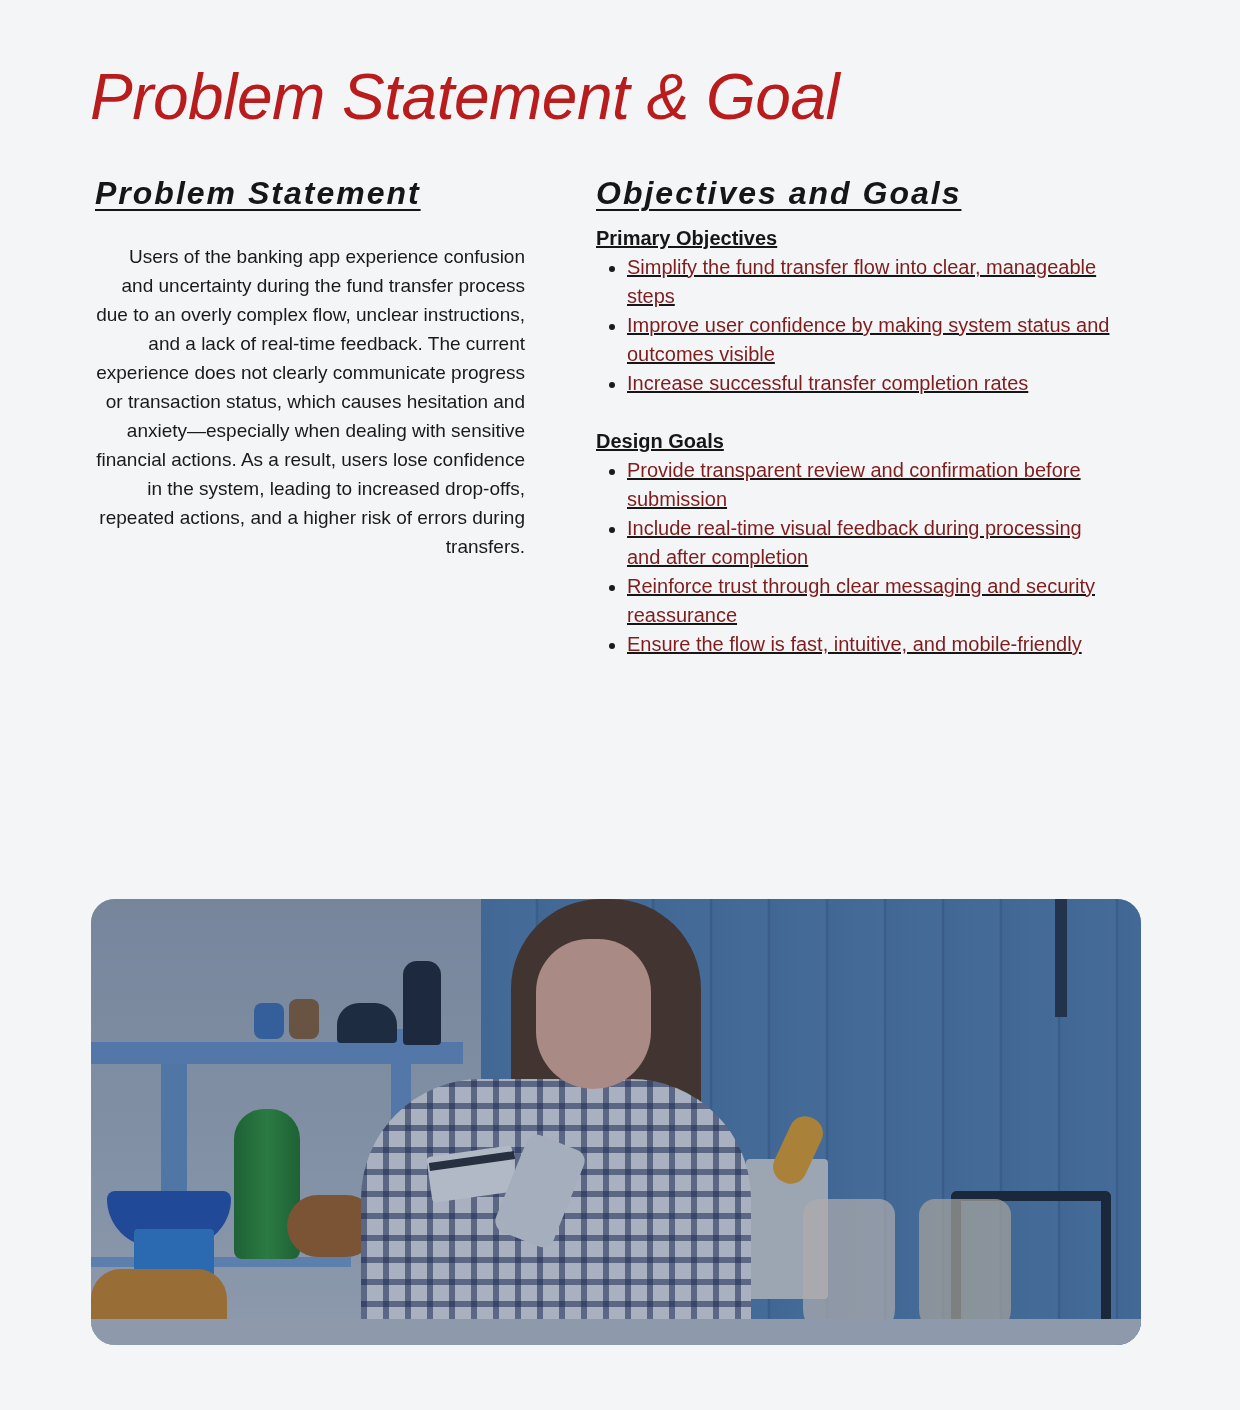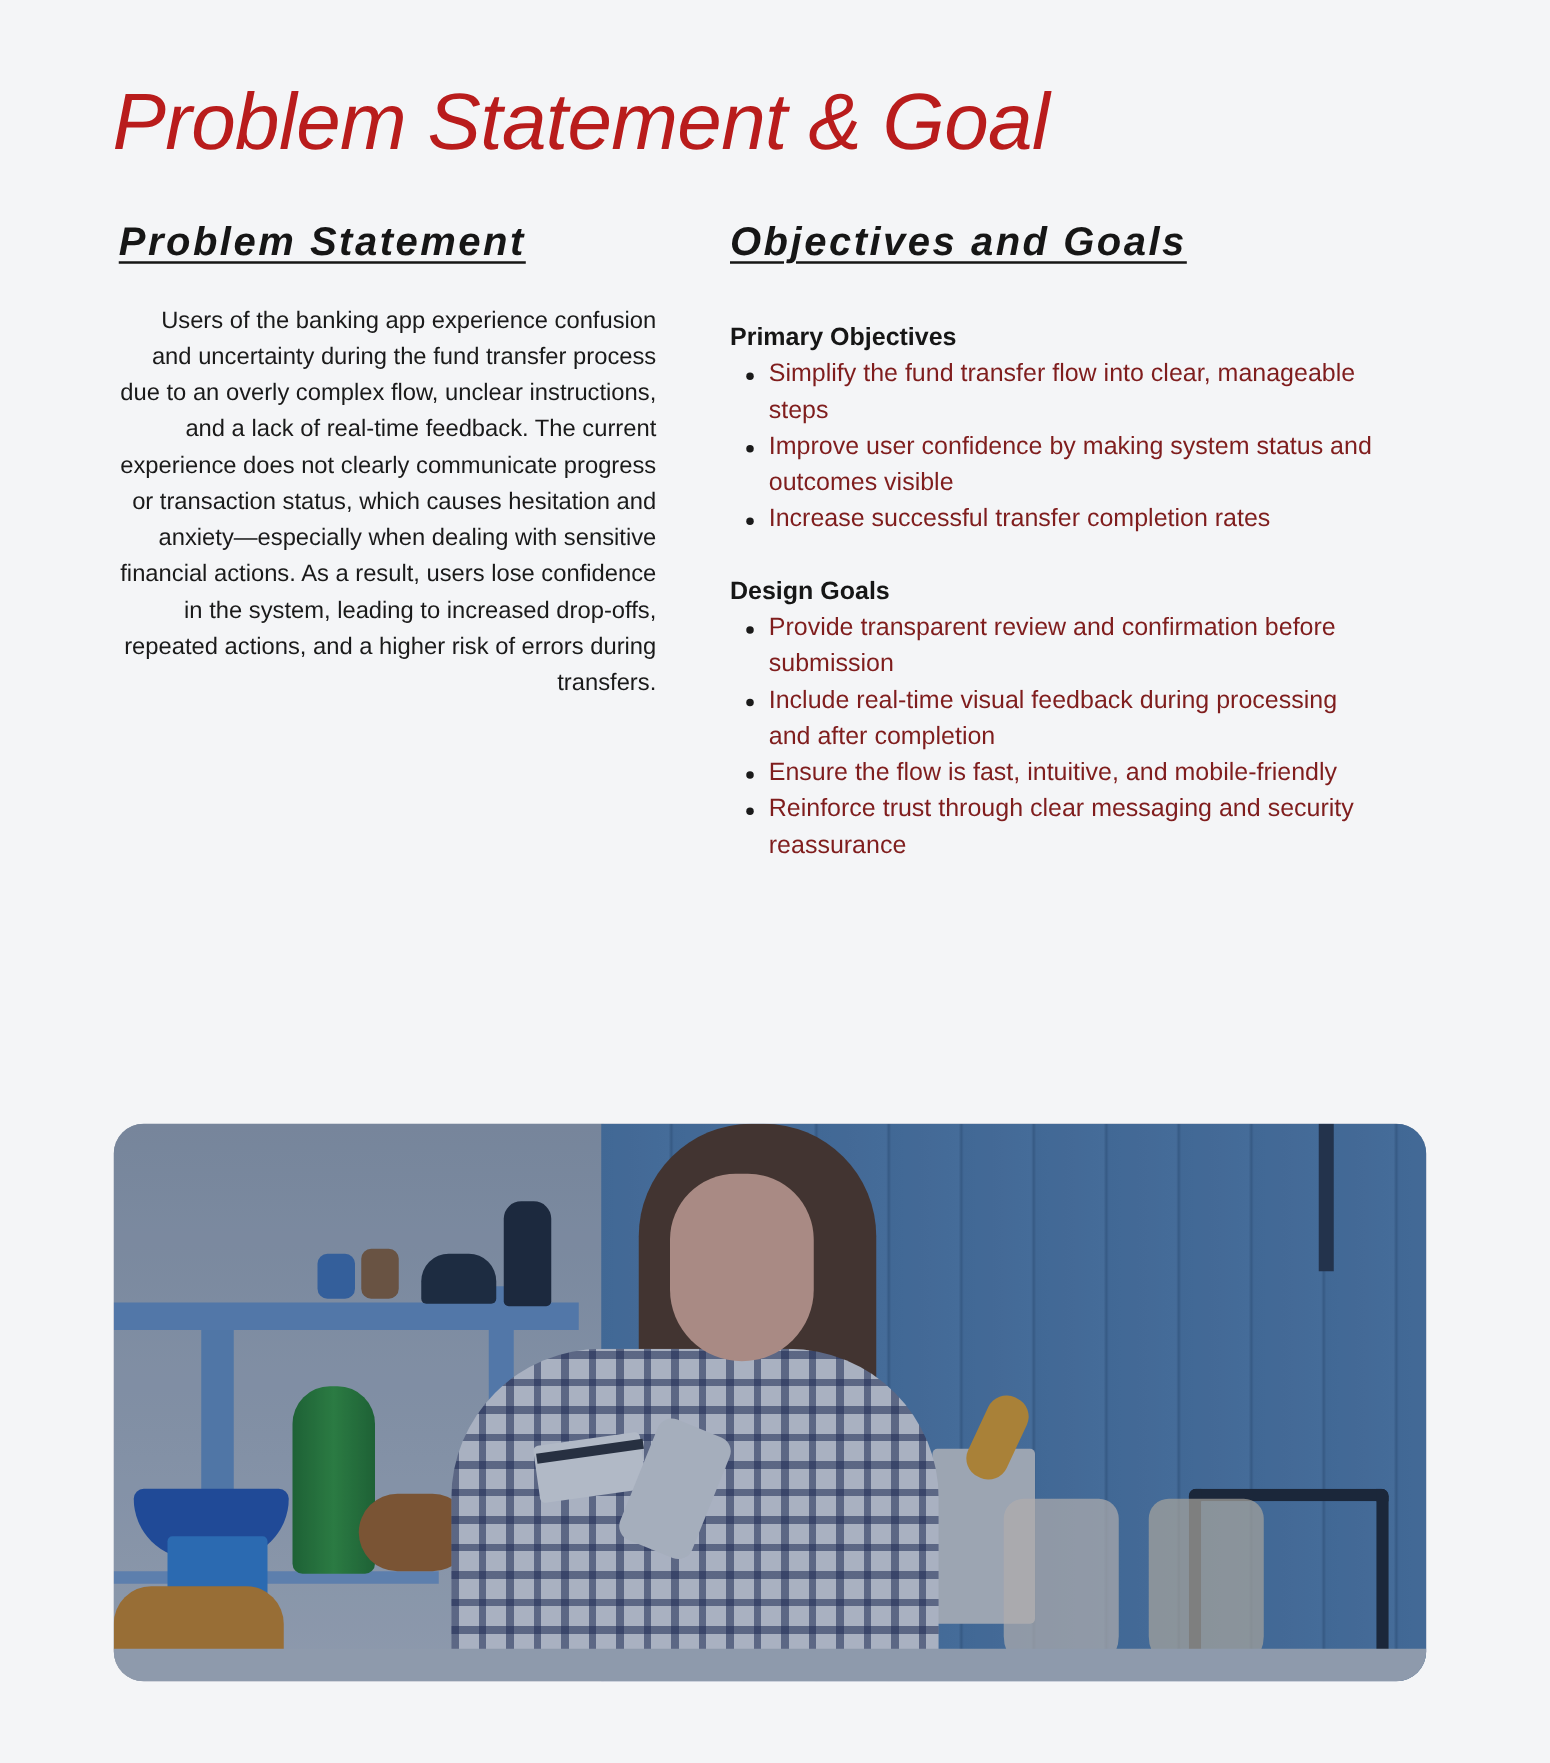--- a/index.html
+++ b/index.html
@@ -8,40 +8,40 @@
 
     .page-title {
       position: absolute; left: 90px; top: 62px;
       font-size: 64px; font-style: italic; font-weight: 400;
       letter-spacing: -0.5px; color: #b91c1c; line-height: 1.1;
       white-space: nowrap;
     }
 
     .col { position: absolute; top: 176px; }
     .col-left { left: 95px; width: 430px; }
-    .col-right { left: 584px; width: 540px; }
+    .col-right { left: 596px; width: 540px; text-decoration: underline; }
 
     .section-heading {
       font-size: 32px; font-style: italic; font-weight: 700;
       letter-spacing: 2px; text-decoration: underline; text-underline-offset: 5px;
       text-decoration-thickness: 2px; color: #161616; line-height: 34px;
       display: inline-block; white-space: nowrap;
     }
 
     .problem-body {
       margin-top: 32px;
       font-size: 19px; line-height: 29px; color: #1a1a1a;
       width: 430px;
       text-align: right;
     }
 
     .sub-heading {
       font-size: 20px; font-weight: 700; line-height: 29px; color: #161616;
     }
-    .goals-block { margin-top: 46px; }
+    .goals-block { margin-top: 14px; }
     .goals-block + .goals-block { margin-top: 29px; }
 
     ul.bullets { list-style: none; }
     ul.bullets li {
       position: relative; padding-left: 31px;
       font-size: 20px; line-height: 29px; color: #7f1d1d;
       width: 520px;
     }
     ul.bullets li .dot {
       position: absolute; left: 13px; top: 13px;
@@ -115,22 +115,22 @@
       <li><span class="dot"></span><span>Improve user confidence by making system status and outcomes visible</span></li>
       <li><span class="dot"></span><span>Increase successful transfer completion rates</span></li>
     </ul>
   </div>
 
   <div class="goals-block">
     <h3 class="sub-heading">Design Goals</h3>
     <ul class="bullets">
       <li><span class="dot"></span><span>Provide transparent review and confirmation before submission</span></li>
       <li><span class="dot"></span><span>Include real-time visual feedback during processing and after completion</span></li>
+      <li><span class="dot"></span><span>Reinforce trust through clear messaging and security reassurance</span></li>
       <li><span class="dot"></span><span>Ensure the flow is fast, intuitive, and mobile-friendly</span></li>
-      <li><span class="dot"></span><span>Reinforce trust through clear messaging and security reassurance</span></li>
     </ul>
   </div>
 </section>
 
 <div class="hero-photo" role="img" aria-label="Smiling woman in plaid shirt holding a smartphone and a credit card in a blue kitchen">
   <div class="layer wall-left"></div>
   <div class="layer wall-right"></div>
   <div class="layer hook"></div>
   <div class="layer shelf-post1"></div>
   <div class="layer shelf-post2"></div>

